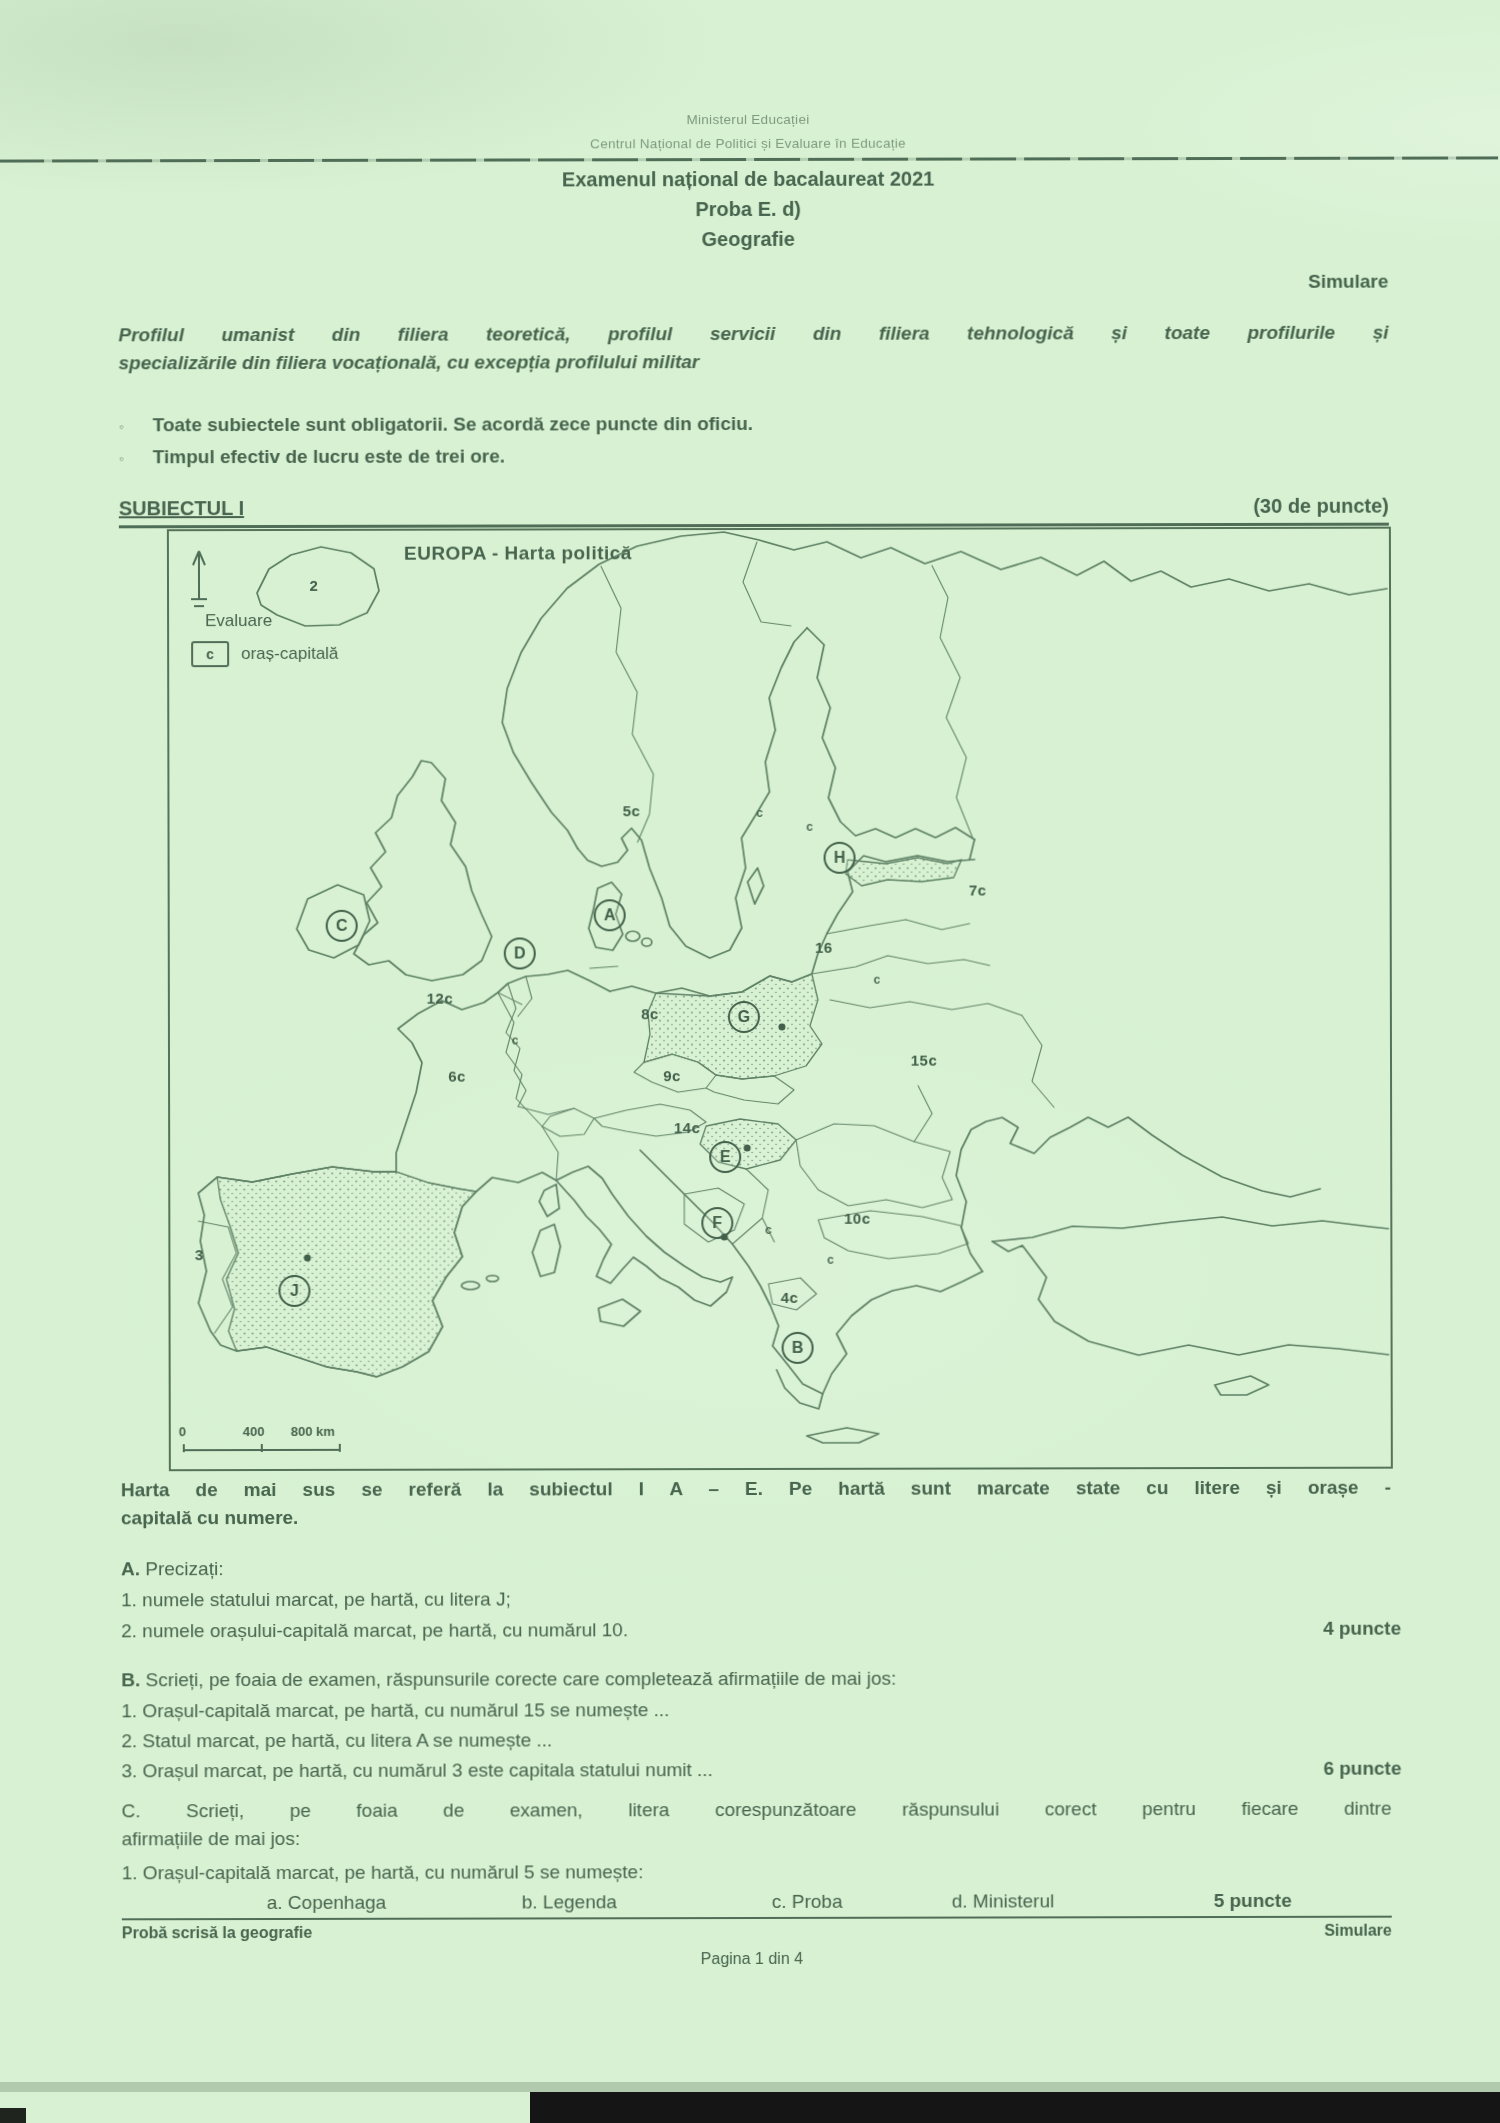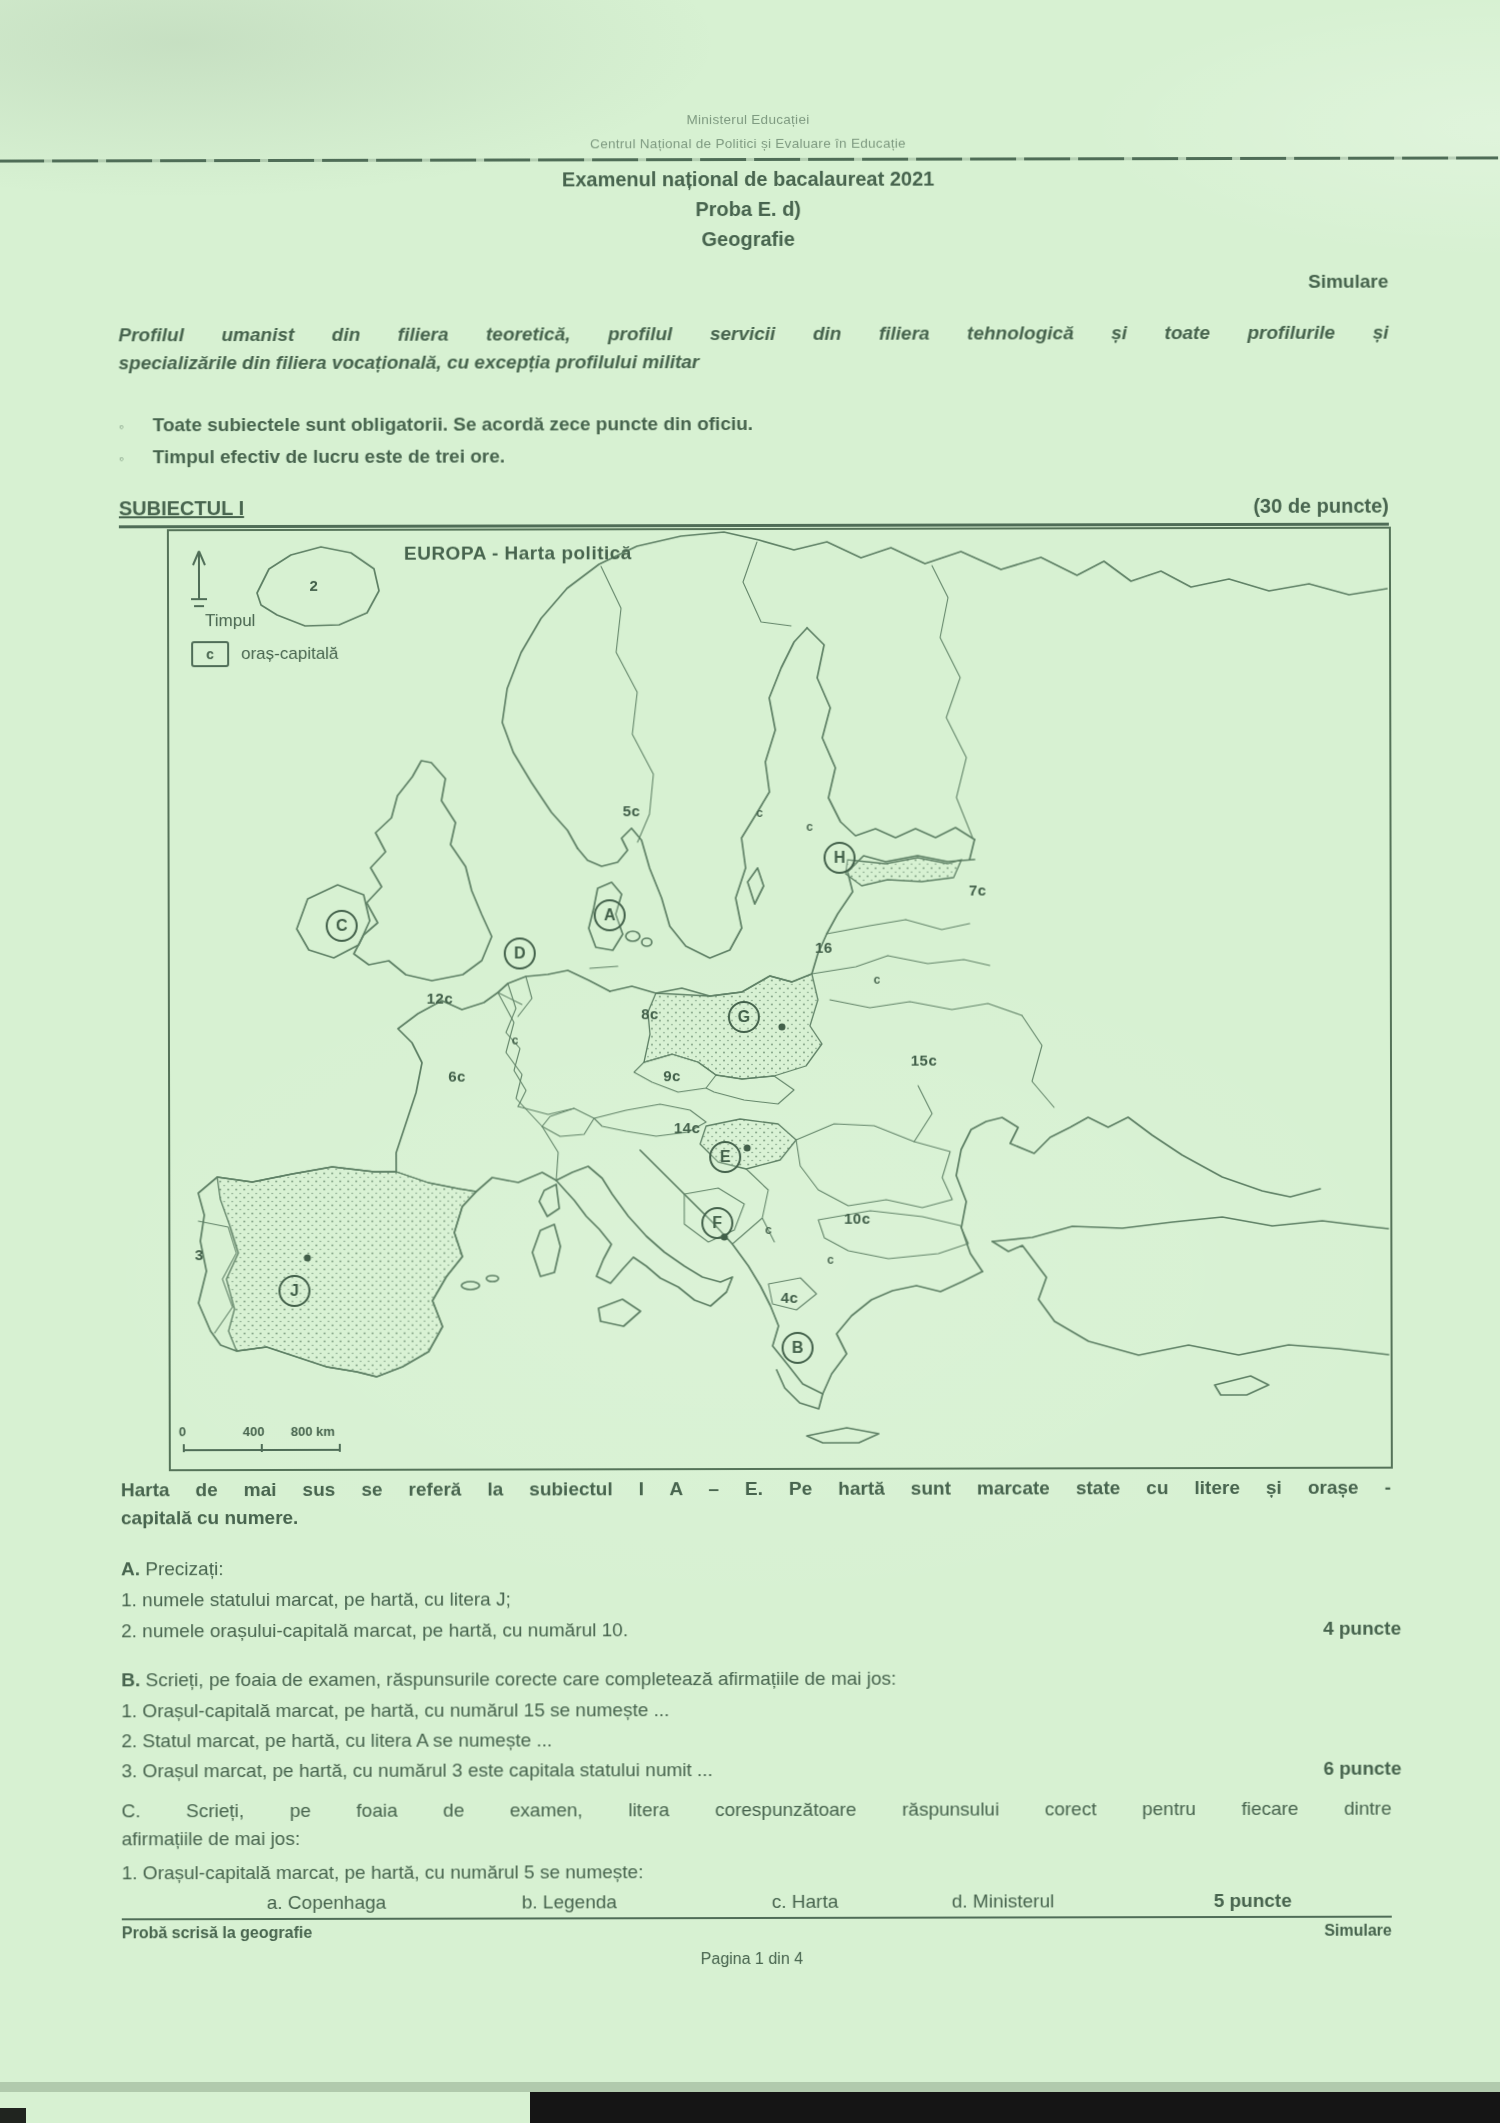--- a/index.html
+++ b/index.html
@@ -167,21 +167,21 @@
         <path d="M356,446 L362,468 348,486 M328,462 L352,474"></path>
         <path d="M744,612 L762,584 748,556"></path>
       </g>
 
       <g stroke="#4f6d57" stroke-width="2" fill="none">
         <path d="M30,22 L30,68 M30,20 L24,34 M30,20 L36,34 M22,68 L38,68 M25,75 L35,75"></path>
       </g>
     </svg>
 
     <div class="map-title">EUROPA - Harta politică</div>
-    <div class="legend-title">Timpul</div>
+    <div class="legend-title">Evaluare</div>
     <div class="legend-row">
       <span class="legend-box">c</span><span class="legend-label">oraș-capitală</span>
     </div>
     <div class="scalebar">
           <i class="sc0"></i>
           <i class="sc1"></i>
           <i class="sc2"></i>
         </div>
     <span class="sclabel" style="left:8px">0</span>
     <span class="sclabel" style="left:72px">400</span>
@@ -239,21 +239,21 @@
   <div class="abs content sz19" style="top:1729px">2. Statul marcat, pe hartă, cu litera A se numește ...</div>
   <div class="abs content sz19" style="top:1759px">3. Orașul marcat, pe hartă, cu numărul 3 este capitala statului numit ...</div>
   <div class="pts sz19" style="top:1759px">6 puncte</div>
 
   <div class="abs content sz19 just" style="top:1799px">C. Scrieți, pe foaia de examen, litera corespunzătoare răspunsului corect pentru fiecare dintre</div>
   <div class="abs content sz19" style="top:1827px">afirmațiile de mai jos:</div>
   <div class="abs content sz19" style="top:1861px">1. Orașul-capitală marcat, pe hartă, cu numărul 5 se numește:</div>
   <div class="abs content optrow" style="top:1891px;height:26px;position:absolute;">
     <span style="left:145px">a. Copenhaga</span>
     <span style="left:400px">b. Legenda</span>
-    <span style="left:650px">c. Harta</span>
+    <span style="left:650px">c. Proba</span>
     <span style="left:830px">d. Ministerul</span>
     <span class="b" style="right:100px">5 puncte</span>
   </div>
 
   <div class="rule" style="left:120px;width:1270px;top:1917px;"></div>
   <div class="abs content-l foot" style="top:1923px">Probă scrisă la geografie</div>
   <div class="abs foot" style="right:110px;top:1923px">Simulare</div>
   <div class="abs ctr foot" style="top:1950px;font-weight:normal;">Pagina 1 din 4</div>
 
  </div>

